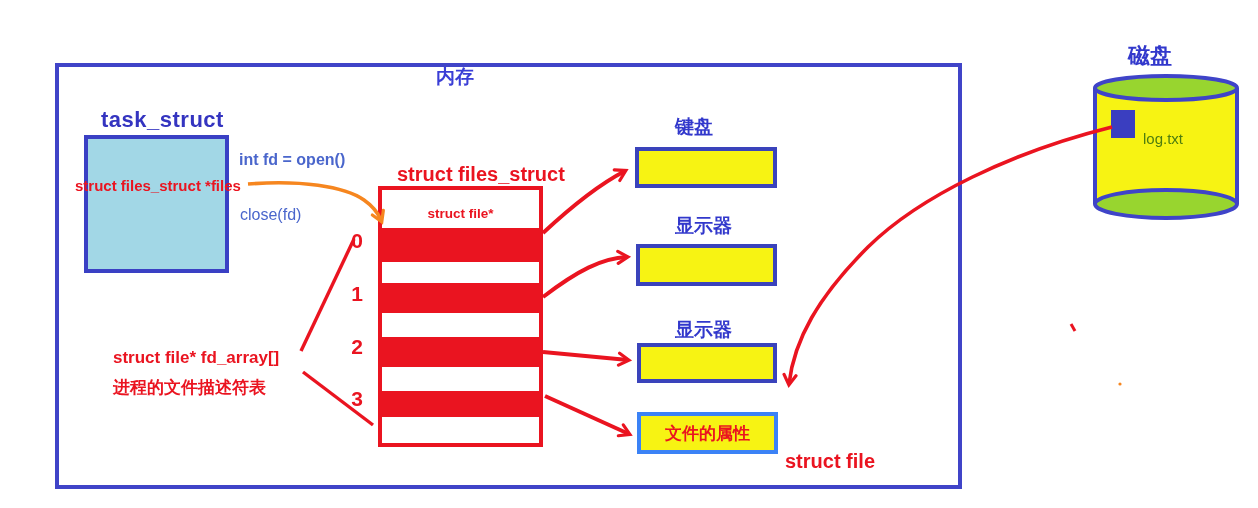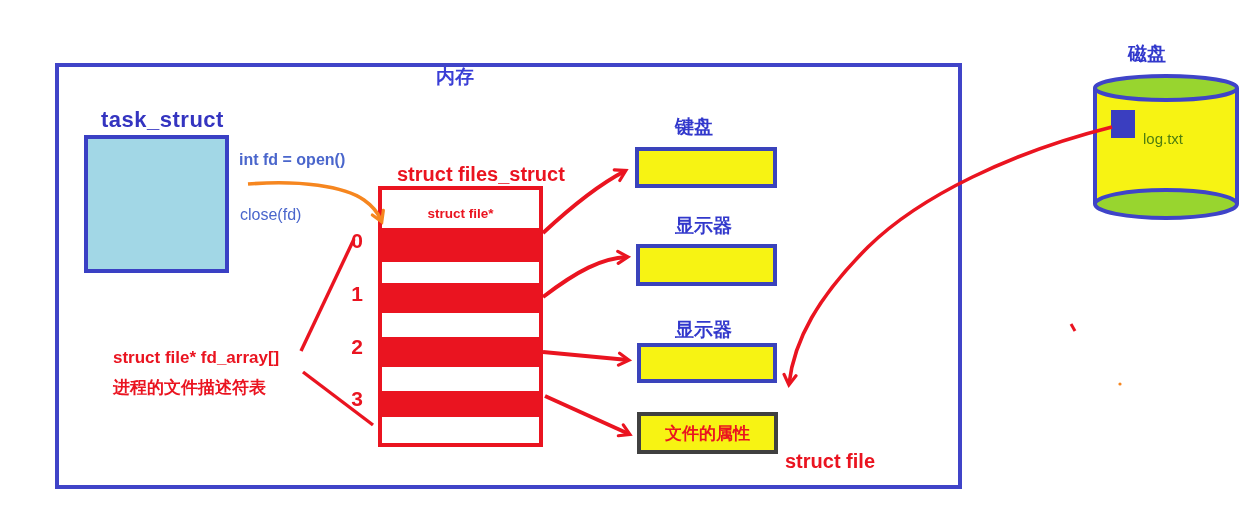--- a/index.html
+++ b/index.html
@@ -54,27 +54,27 @@
   .kb-label{left:675px;top:114px;}
   .kb-box{left:635px;top:147px;width:142px;height:41px;}
   .d1-label{left:675px;top:213px;}
   .d1-box{left:636px;top:244px;width:141px;height:42px;}
   .d2-label{left:675px;top:317px;}
   .d2-box{left:637px;top:343px;width:140px;height:40px;}
   .yellow-box{background:#f7f313;border:4px solid #3a43bb;box-sizing:border-box;}
   
   .fileattr-box{
     left:637px;top:412px;width:141px;height:42px;
-    background:#f7f313;border:4px solid #404040;box-sizing:border-box;
+    background:#f7f313;border:4px solid #3b82f6;box-sizing:border-box;
     display:flex;align-items:center;justify-content:center;
     font-size:17px;font-weight:bold;color:#ea1420;
   }
   .structfile-label{left:785px;top:420px;font-size:20px;font-weight:bold;color:#ea1420;margin-top:30px;}
   
-  .disk-label{left:1128px;top:41px;font-size:19px;font-weight:bold;color:#3238cc;}
+  .disk-label{left:1128px;top:41px;font-size:22px;font-weight:bold;color:#3238cc;}
   .file-icon{left:1111px;top:110px;width:24px;height:28px;background:#3a3ec0;z-index:3;}
   .logtxt{left:1143px;top:130px;font-size:15px;color:#4d7c0f;z-index:3;text-align:right;}
   
   #overlay{position:absolute;left:0;top:0;width:1258px;height:508px;pointer-events:none;z-index:5;}
   #cyl{position:absolute;left:0;top:0;width:1258px;height:508px;pointer-events:none;z-index:2;}
 </style>
 </head>
 <body>
 
 <div id="canvas">
@@ -84,20 +84,21 @@
     <path d="M1095,88 L1095,204 M1237,88 L1237,204" stroke="#3f44c8" stroke-width="4" fill="none"></path>
     <ellipse cx="1166" cy="204" rx="71" ry="14" fill="#98d52f" stroke="#3f44c8" stroke-width="4"></ellipse>
     <ellipse cx="1166" cy="88" rx="71" ry="12" fill="#98d52f" stroke="#3f44c8" stroke-width="4"></ellipse>
   </svg>
 
   <div class="abs memory-box"></div>
   <div class="abs memory-label">内存</div>
 
   <div class="abs task-title">task_struct</div>
   <div class="abs task-box"></div>
+  <div class="abs files-field">struct files_struct *files</div>
 
   <div class="abs code-text code-open">int fd = open()</div>
   <div class="abs code-text code-close">close(fd)</div>
 
   <div class="abs fd-table-title">struct files_struct</div>
   <div class="abs fd-table">
     <div class="fd-col-header">struct file*</div>
     <div class="band band0"></div>
     <div class="band band1"></div>
     <div class="band band2"></div>

